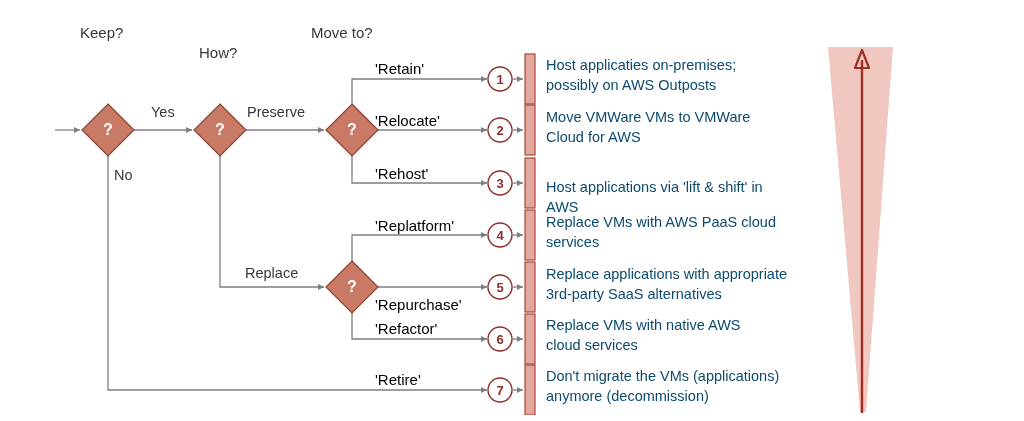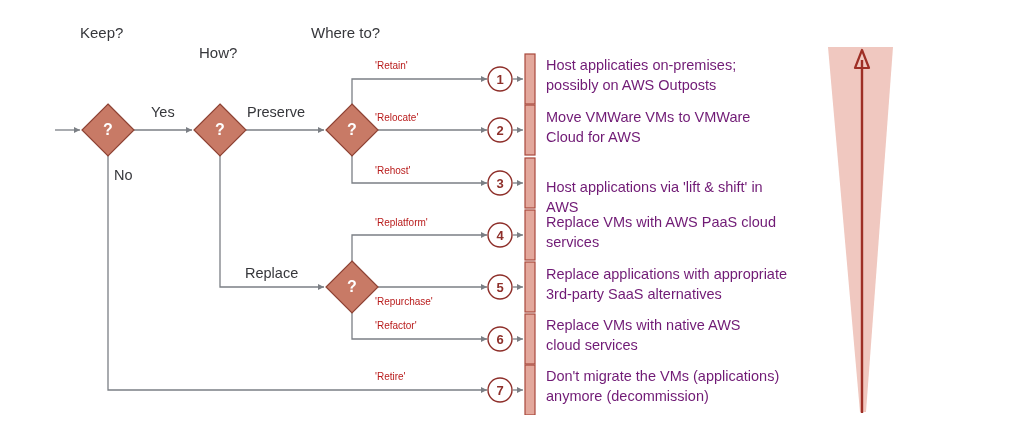--- a/index.html
+++ b/index.html
@@ -29,29 +29,29 @@
     white-space: nowrap;
   }
   .edge-label {
     position: absolute;
     font-size: 14.5px;
     color: #36373b;
     white-space: nowrap;
   }
   .option-label {
     position: absolute;
-    font-size: 10px;
-    color: #b91c1c;
+    font-size: 15px;
+    color: #000000;
     white-space: nowrap;
   }
   .desc {
     position: absolute;
     font-size: 14.5px;
     line-height: 1.36;
-    color: #701a75;
+    color: #0c4a6e;
     white-space: pre-line;
   }
   .tco-title {
     position: absolute;
     font-style: italic;
     font-size: 16px;
     color: #9e3b33;
     white-space: nowrap;
   }
   .diamond-q {
@@ -131,21 +131,21 @@
         <circle cx="500" cy="235" r="12" fill="#ffffff" stroke="#8e2f2a" stroke-width="1.4"></circle>
         <circle cx="500" cy="287" r="12" fill="#ffffff" stroke="#8e2f2a" stroke-width="1.4"></circle>
         <circle cx="500" cy="339" r="12" fill="#ffffff" stroke="#8e2f2a" stroke-width="1.4"></circle>
         <circle cx="500" cy="390" r="12" fill="#ffffff" stroke="#8e2f2a" stroke-width="1.4"></circle>
       </g>
   </svg>
 
   <div id="text-layer">
       <div class="col-head" style="left: 80px; top: 24px;">Keep?</div>
       <div class="col-head" style="left: 199px; top: 24px; margin-top: 20px;">How?</div>
-      <div class="col-head" style="left: 311px; top: 24px;">Where to?</div>
+      <div class="col-head" style="left: 311px; top: 24px;">Move to?</div>
       <div class="diamond-q" style="left: 108px; top: 130px;">?</div>
       <div class="diamond-q" style="left: 220px; top: 130px;">?</div>
       <div class="diamond-q" style="left: 352px; top: 130px;">?</div>
       <div class="diamond-q" style="left: 352px; top: 287px;">?</div>
       <div class="edge-label" style="left: 151px; top: 104px; text-align: right;">Yes</div>
       <div class="edge-label" style="left: 114px; top: 167px;">No</div>
       <div class="edge-label" style="left: 247px; top: 104px;">Preserve</div>
       <div class="edge-label" style="left: 245px; top: 265px;">Replace</div>
       <div class="num" style="left: 500px; top: 79px;">1</div>
       <div class="option-label" style="left: 375px; top: 60px;">'Retain'</div>

